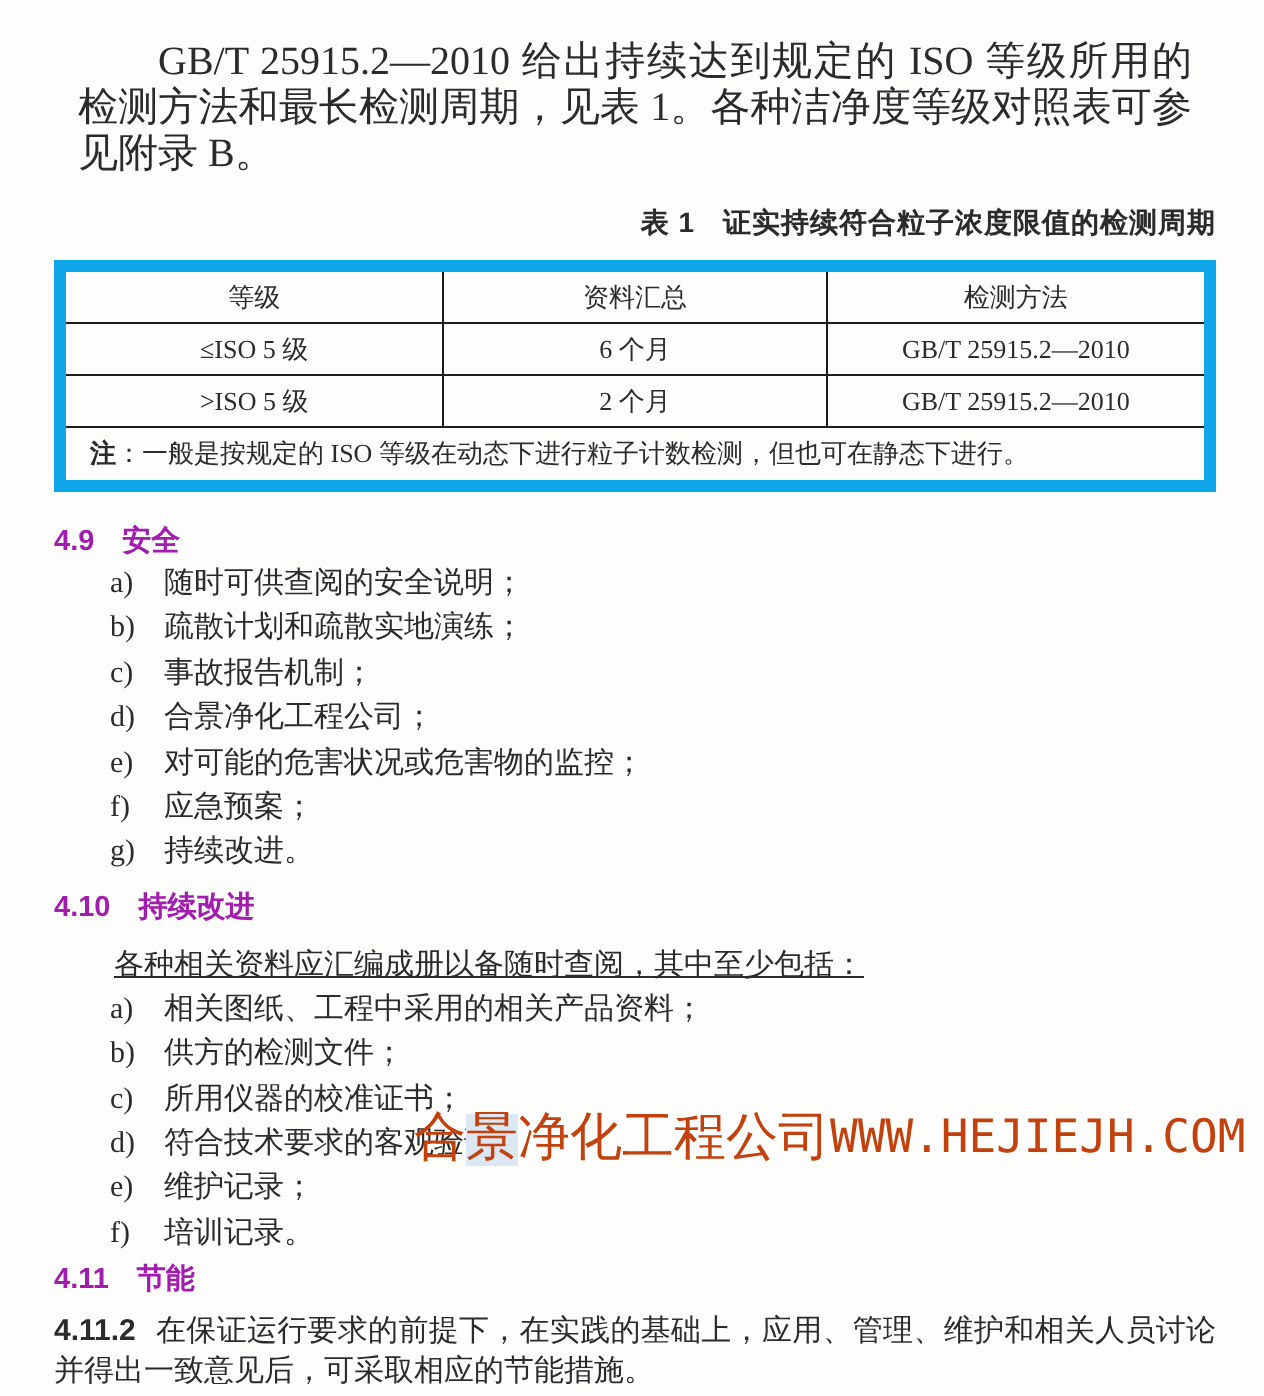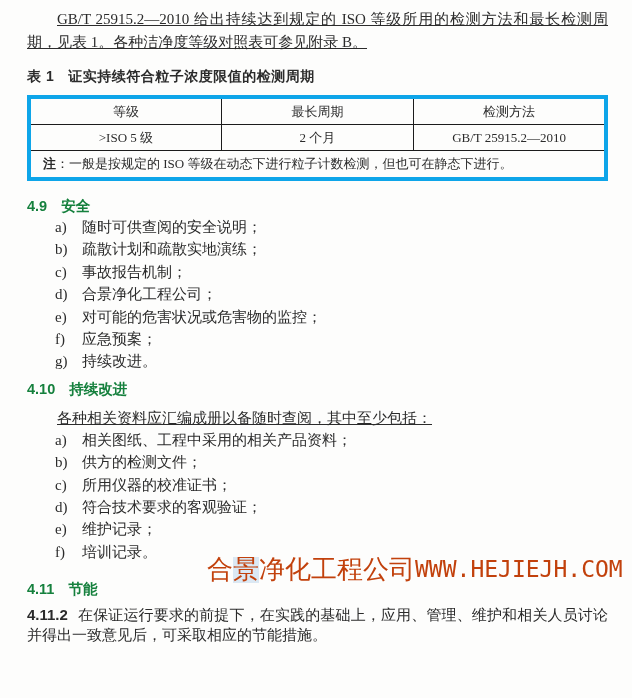--- a/index.html
+++ b/index.html
@@ -7,41 +7,40 @@
     position:relative;
     width:632px;height:698px;
     box-sizing:border-box;
     background:#fdfdfc;
     color:#2b2b2b;
     font-family:"Liberation Serif","DejaVu Serif",serif;
     padding:8px 24px 0 27px;
     overflow:hidden;
   }
   .intro{
-    margin:0;
-    font-size:15px;
+    margin:12px;
+    font-size:20px;
     line-height:23px;
     text-indent:2em;
     text-align:justify;
-    text-decoration:underline;
   }
   .table-title{
     margin:14px 0 0;
-    text-align:left;
+    text-align:right;
     font-family:"Liberation Sans","DejaVu Sans",sans-serif;
     font-weight:bold;
     font-size:14px;
     letter-spacing:.5px;
   }
   .table-title .t-label{margin-right:14px;}
   table.std{
     border-collapse:collapse;
     width:581px;
     margin-top:9px;
-    border:4px solid #0ea5e9;
+    border:6px solid #0ea5e9;
     table-layout:fixed;
   }
   table.std th, table.std td{
     border:1px solid #1c1c1c;
     font-size:13px;
     font-weight:normal;
     text-align:center;
     height:23px;
     padding:1px 4px;
     font-family:"Liberation Serif","DejaVu Serif",serif;
@@ -54,25 +53,25 @@
   .note-label{
     font-family:"Liberation Sans","DejaVu Sans",sans-serif;
     font-weight:bold;
   }
   h3.sec-h{
     margin:16px 0 0;
     font-family:"Liberation Sans","DejaVu Sans",sans-serif;
     font-weight:bold;
     font-size:14.5px;
     line-height:19px;
-    color:#15803d;
+    color:#a21caf;
   }
   h3.sec-h .num{margin-right:14px;}
   h3.sec-h.tight{margin-top:7px;}
-  h3.sec-h.tighter{margin-top:17px;}
+  h3.sec-h.tighter{margin-top:3px;}
   .lead{
     margin:11px 0 0;
     font-size:15px;
     line-height:22px;
     text-indent:2em;
   }
   .lead.small-gap{margin-top:8px;text-decoration:underline;}
   .li{
     display:flex;
     margin-left:28px;
@@ -125,22 +124,27 @@
   <p class="intro">GB/T 25915.2—2010 给出持续达到规定的 ISO 等级所用的检测方法和最长检测周期，见表 1。各种洁净度等级对照表可参见附录 B。</p>
 
   <p class="table-title">
     <span class="t-label">表 1</span><span>证实持续符合粒子浓度限值的检测周期</span>
   </p>
 
   <table class="std">
     <tbody>
       <tr>
         <th>等级</th>
-        <th>最长周期</th>
+        <th>资料汇总</th>
         <th>检测方法</th>
+      </tr>
+      <tr>
+        <td>≤ISO 5 级</td>
+        <td>6 个月</td>
+        <td>GB/T 25915.2—2010</td>
       </tr>
       <tr>
         <td>&gt;ISO 5 级</td>
         <td>2 个月</td>
         <td>GB/T 25915.2—2010</td>
       </tr>
       <tr class="note-row">
         <td colspan="3">
           <span class="note-label">注</span><span>：一般是按规定的 ISO 等级在动态下进行粒子计数检测，但也可在静态下进行。</span>
         </td>

